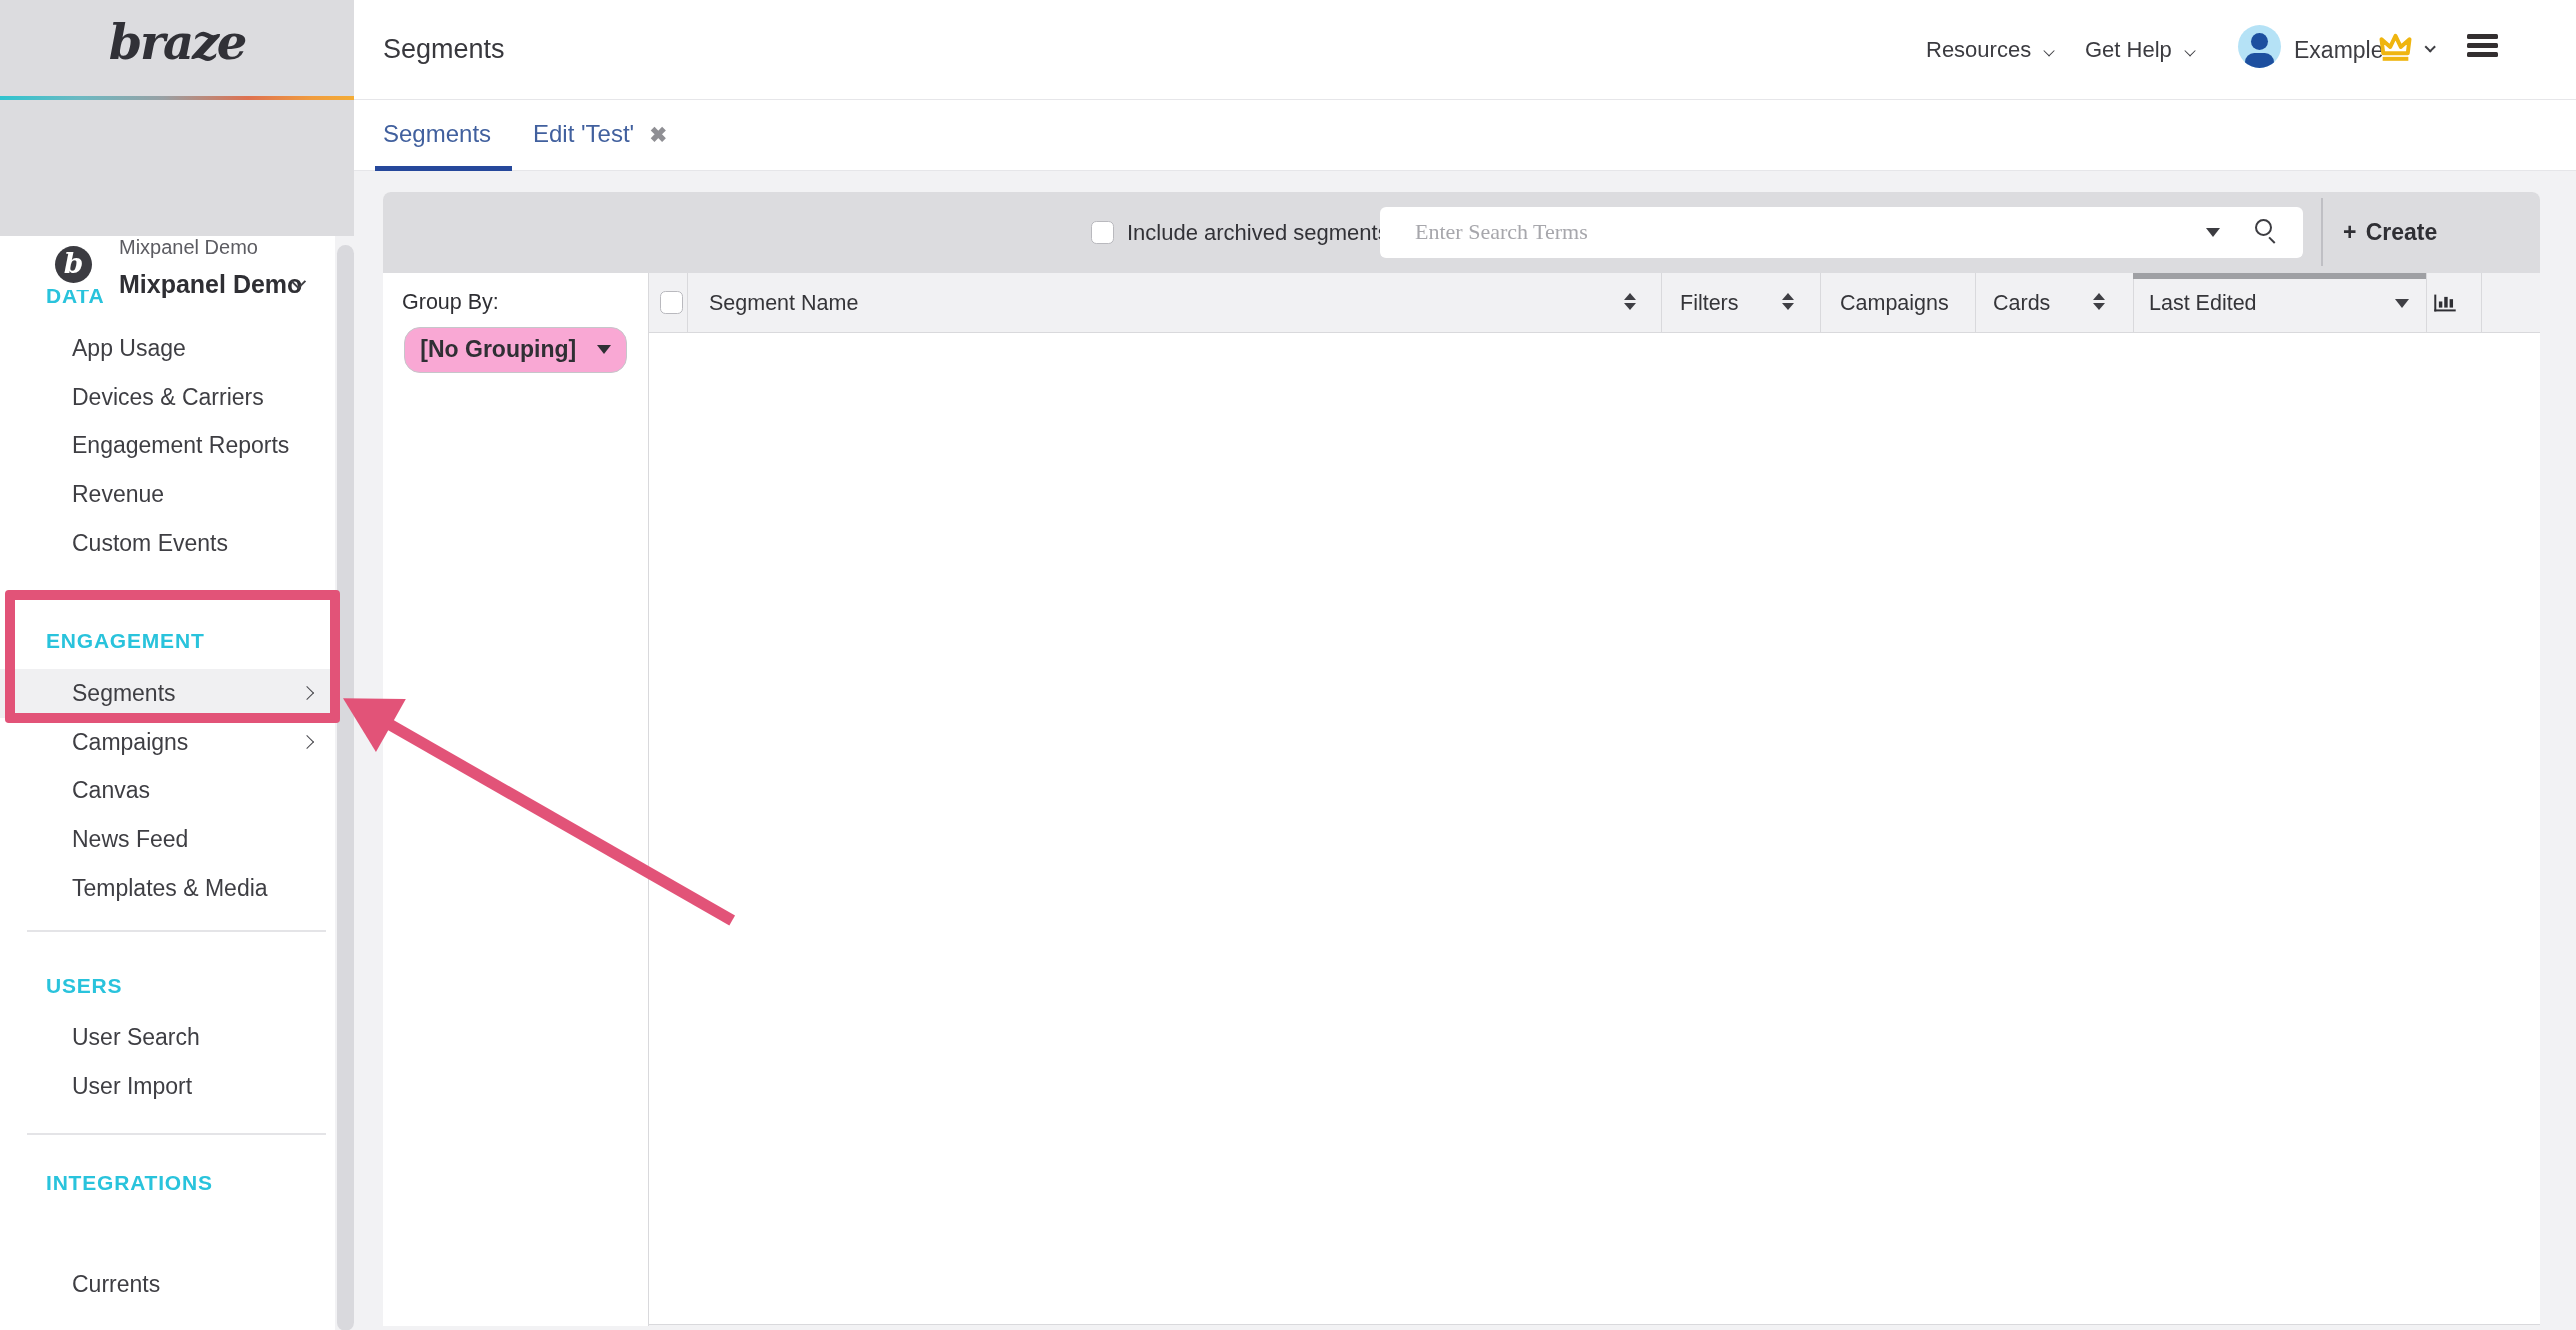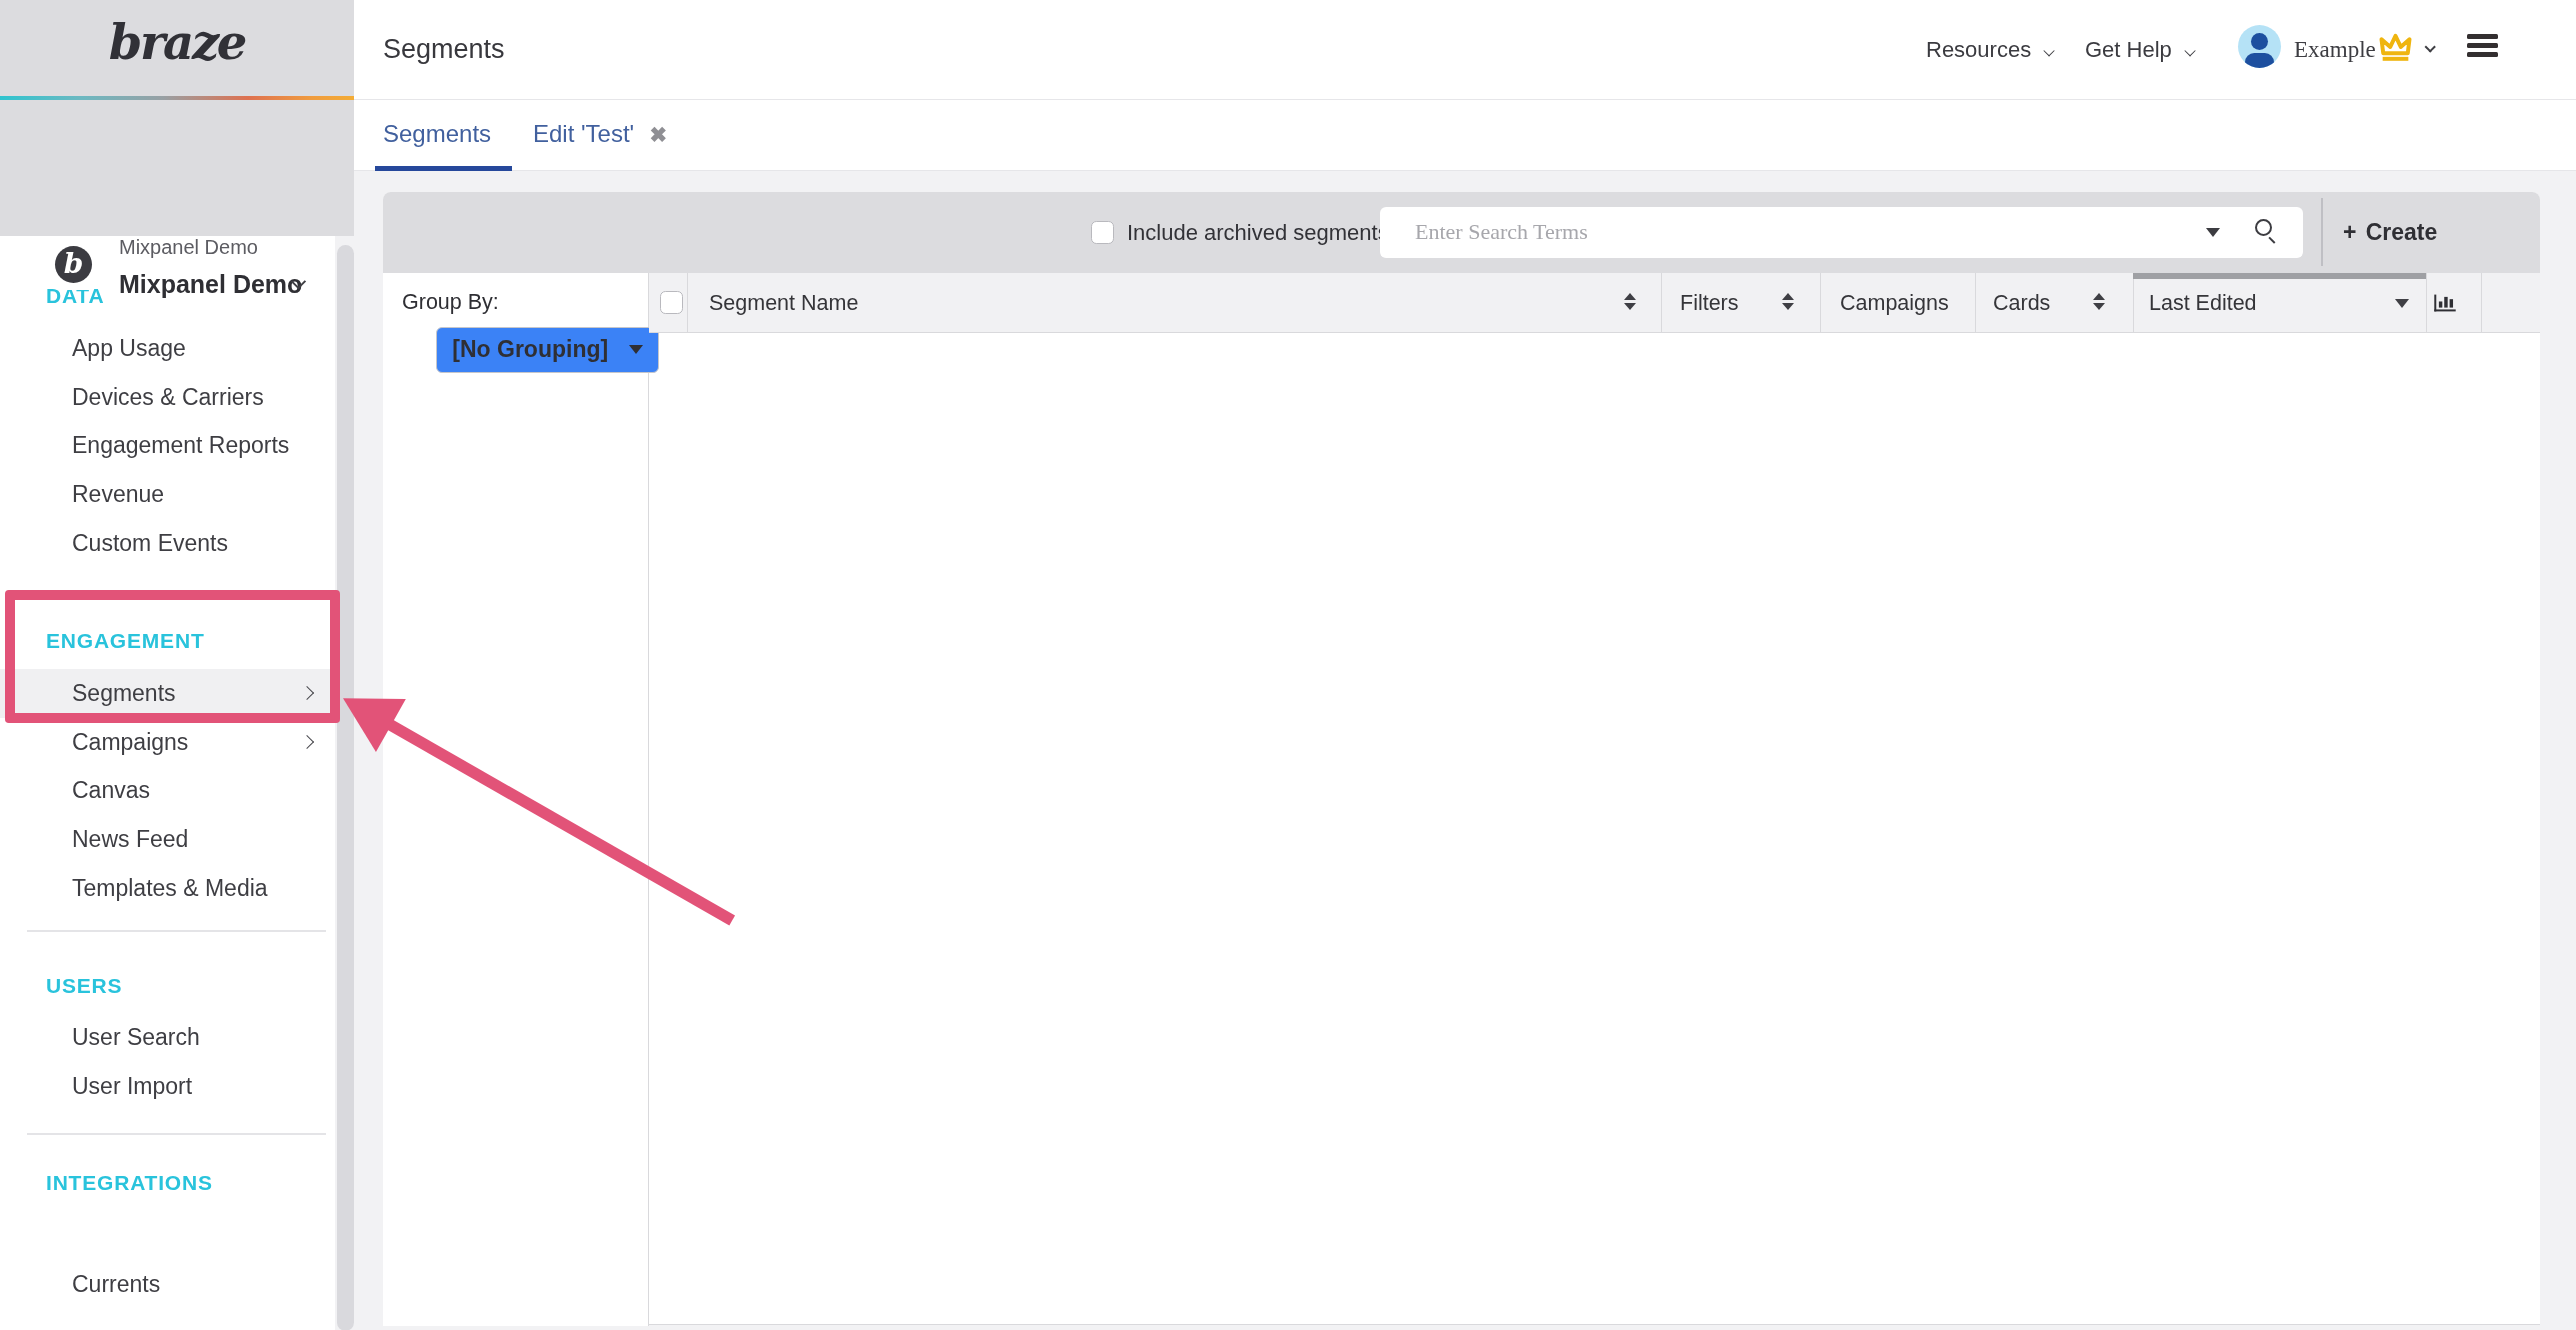--- a/index.html
+++ b/index.html
@@ -32,21 +32,21 @@
   .side-div { position:absolute; left:27px; width:299px; height:1.5px; background:#e4e4e7; }
 
   
   #top-header { position:absolute; left:354px; top:0; width:2222px; height:100px; background:#fff; border-bottom:0.8px solid #e6e6e9; z-index:4; }
   #page-title { position:absolute; left:29px; top:34px; font-size:27px; color:#38383d; }
   .nav-item { position:absolute; top:37px; font-size:22px; color:#3b3b40; cursor:pointer; }
   .nav-chev { display:inline-block; width:7.7px; height:7.7px; border-right:1.9px solid #3f3f44; border-bottom:1.9px solid #3f3f44; transform:rotate(45deg) translateY(-3.1px); margin-left:12.3px; }
   #avatar { position:absolute; left:1884px; top:25px; width:43px; height:43px; border-radius:50%; background:#b5e2f6; overflow:hidden; cursor:pointer; }
   #avatar .head { position:absolute; left:13px; top:7.7px; width:17px; height:17px; border-radius:50%; background:#1d4f9f; }
   #avatar .body { position:absolute; left:7px; top:28px; width:29px; height:20px; border-radius:9.2px; background:#1d4f9f; }
-  #user-name { position:absolute; left:1940px; top:37px; font-size:23px; color:#3d3d42;font-family:Liberation Serif, serif; }
+  #user-name { position:absolute; left:1940px; top:37px; font-size:23px; color:#3d3d42; }
   #crown { position:absolute; left:2024px; top:32px; }
   #user-chev { position:absolute; left:2072px; top:43px; }
   #hamburger { position:absolute; left:2113px; top:34px; width:31px; cursor:pointer; }
   #hamburger div { height:4.6px; background:#332f30; border-radius:1.5px; margin-bottom:4.6px; }
 
   
   #tab-bar { position:absolute; left:354px; top:100px; width:2222px; height:71px; background:#fff; border-bottom:0.8px solid #e6e6e9; z-index:4; }
   .tab { position:absolute; top:20px; font-size:24px; color:#41609e; cursor:pointer; }
   #tab-underline { position:absolute; left:21px; top:66px; width:137px; height:5.4px; background:#26489b; }
   #tab-close { font-weight:700; font-size:21px; color:#8f8f94; margin-left:15.3px; cursor:pointer; }
@@ -64,21 +64,21 @@
   #search-caret { position:absolute; right:83px; top:21.5px; cursor:pointer; }
   #search-mag { position:absolute; right:31px; top:12.3px; width:17px; height:17px; border:2.3px solid #3c3c41; border-radius:50%; cursor:pointer; }
   #search-mag::after { content:""; position:absolute; left:14px; top:15.3px; width:2.3px; height:8.4px; background:#3c3c41; transform:rotate(-45deg); }
   #toolbar-div { position:absolute; left:1938px; top:6.1px; width:1.5px; height:68px; background:#bfbfc4; }
   #create-btn { position:absolute; left:1960px; top:0; height:81px; line-height:81px; font-size:23px; font-weight:600; color:#2f2f34; cursor:pointer; }
   #create-plus { font-weight:700; margin-right:9.2px; }
 
   
   #group-panel { position:absolute; left:0; top:81px; width:266px; height:1053px; background:#fff; border-right:0.8px solid #d9d9dc; }
   #groupby-label { position:absolute; left:19px; top:17px; font-size:21.5px; color:#2f2f34; }
-  #groupby-select { position:absolute; left:21px; top:54px; width:223px; height:46px; background:#3b82f6; border:1.5px solid #c6c6ca; border-radius:6px; cursor:pointer;margin-left:32px; }
+  #groupby-select { position:absolute; left:21px; top:54px; width:223px; height:46px; background:#f9a8d4; border:1.5px solid #c6c6ca; border-radius:16px; cursor:pointer; }
   #groupby-value { position:absolute; left:15.3px; top:0; height:43px; line-height:43px; font-size:23px; font-weight:600; color:#2f2f34; }
   #groupby-caret { position:absolute; right:15.3px; top:17px; }
 
   
   #thead { position:absolute; left:266px; top:81px; width:1891px; height:60px; background:#f1f1f3; border-bottom:0.8px solid #d9d9dc; font-size:21.5px; font-weight:400; color:#353539; }
   .th-text { position:absolute; top:0; height:60px; line-height:60px; }
   .th-div { position:absolute; top:0; width:0.8px; height:60px; background:#d9d9dc; }
   .sort-icon { position:absolute; top:20px; width:12.3px; cursor:pointer; }
   .sort-icon .up { width:0; height:0; border-left:6.1px solid transparent; border-right:6.1px solid transparent; border-bottom:7px solid #3f3f44; margin-bottom:3.1px; }
   .sort-icon .dn { width:0; height:0; border-left:6.1px solid transparent; border-right:6.1px solid transparent; border-top:7px solid #3f3f44; }

